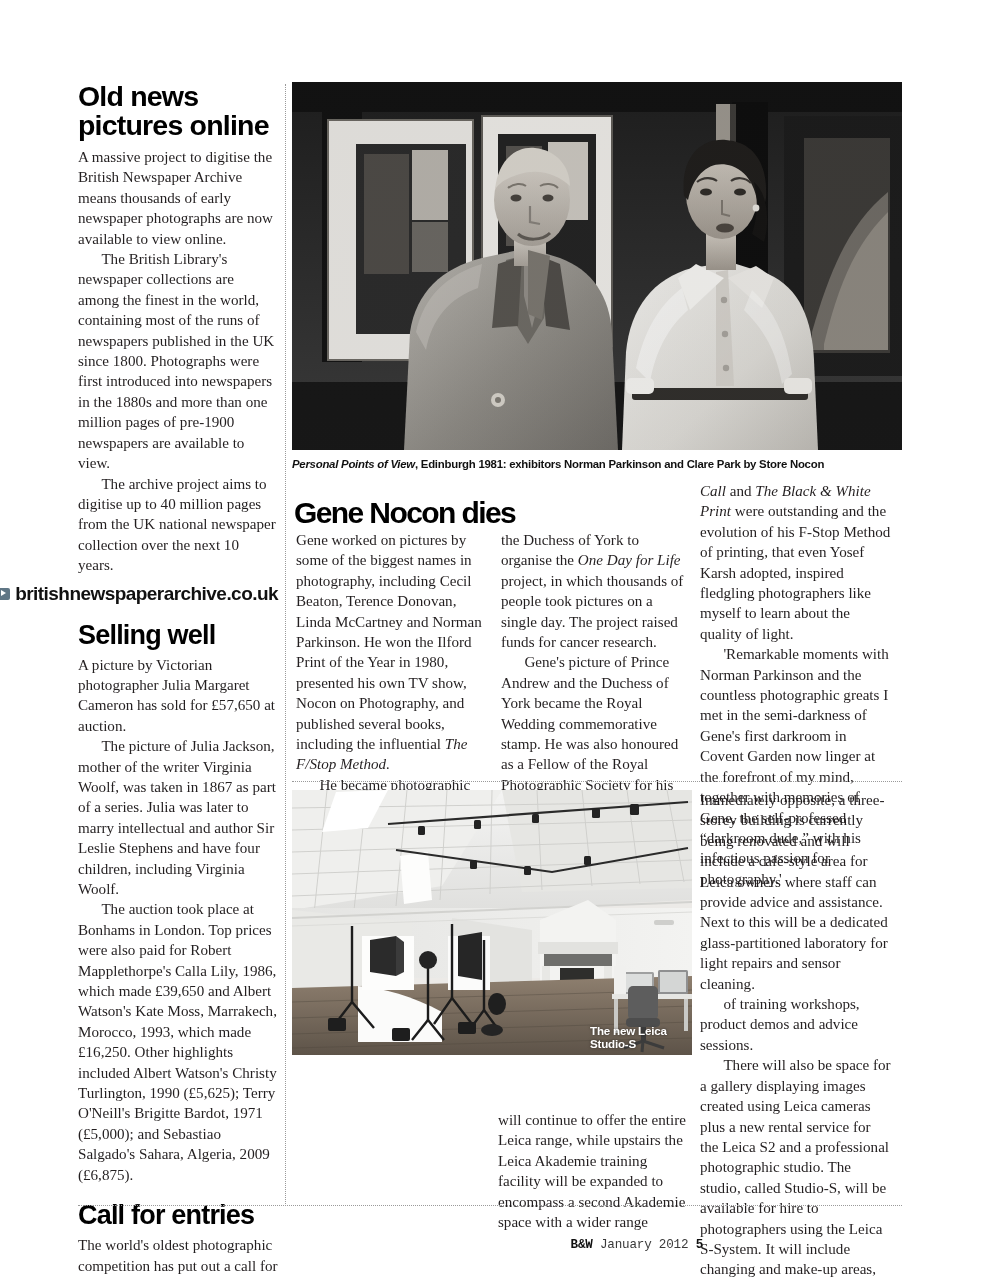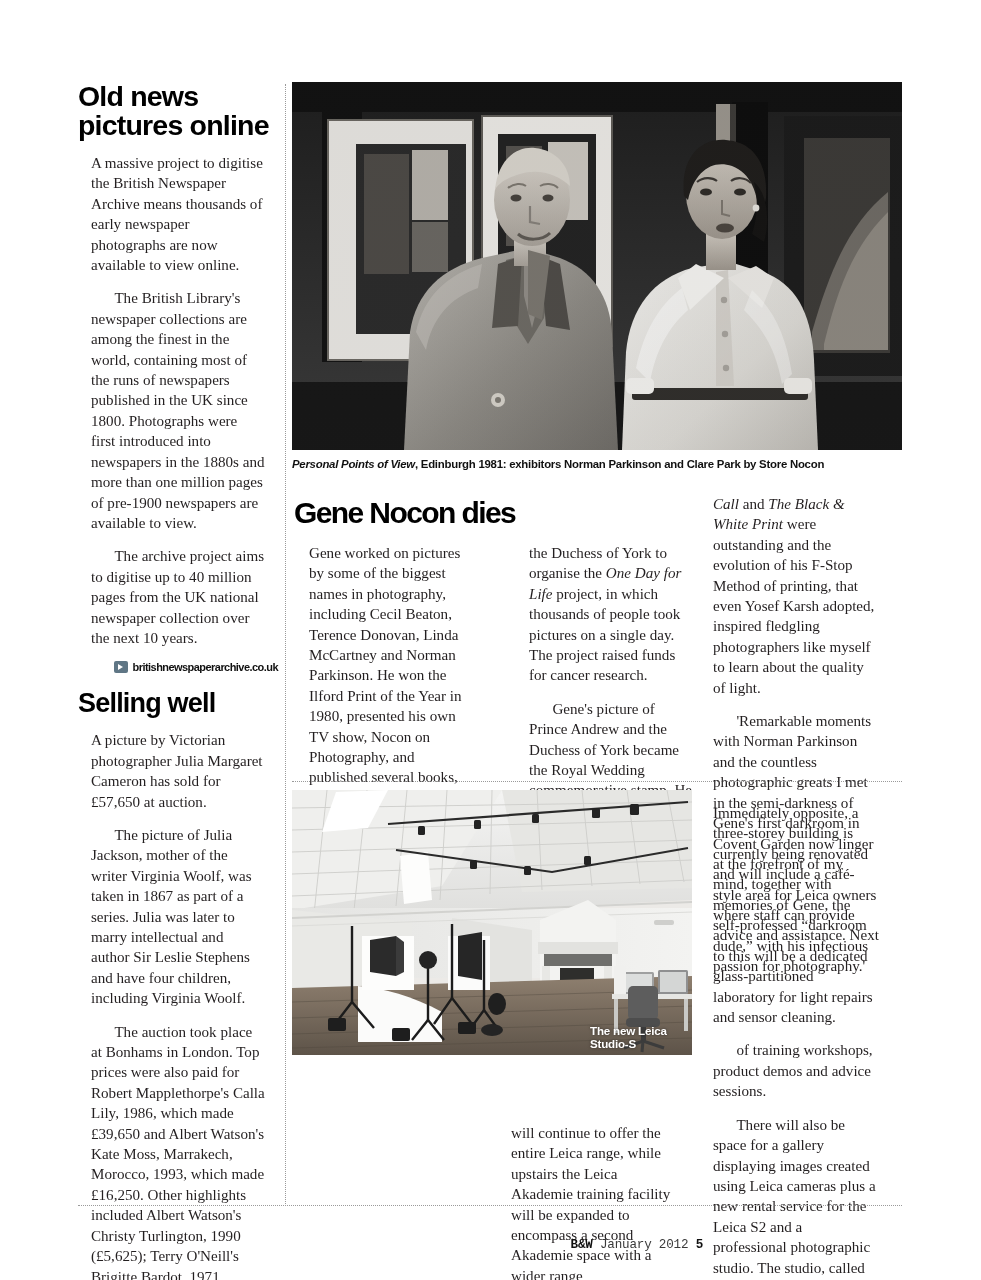--- a/index.html
+++ b/index.html
@@ -24,21 +24,21 @@
   }
 
   
   .serif-body {
     font-family: "Liberation Serif", serif;
     font-size: 15.1px;
     line-height: 20.4px;
     color: #231f20;
     text-align: left;
   }
-  .serif-body p { margin: 13px; }
+  .serif-body p { margin: 0; }
   .serif-body p + p { text-indent: 1.55em; }
 
   .sans-head {
     font-family: "Liberation Sans", sans-serif;
     font-weight: bold;
     color: #000000;
     letter-spacing: -0.8px;
     line-height: 1.0;
   }
 
@@ -77,21 +77,21 @@
   .weblink {
     display: flex;
     align-items: center;
     justify-content: flex-end;
     gap: 5px;
     margin-top: 7px;
   }
   .weblink .label {
     font-family: "Liberation Sans", sans-serif;
     font-weight: bold;
-    font-size: 11px;
+    font-size: 19px;
     letter-spacing: -0.55px;
     color: #111;
     white-space: nowrap;
   }
   .play-badge {
     width: 14px;
     height: 12px;
     border-radius: 2px;
     background: #5f7685;
     position: relative;
@@ -143,21 +143,21 @@
   
   #head-gene {
     position: absolute;
     left: 294px;
     top: 478px;
     font-size: 30px;
     letter-spacing: -1.6px;
   }
   .gn-col { position: absolute; width: 190px; }
   #gn-col1 { left: 296px; top: 530px; }
-  #gn-col2 { left: 516px; top: 530px; }
+  #gn-col2 { left: 501px; top: 530px; }
   #gn-col3 { left: 700px; top: 481px; width: 192px; }
 
   
   #rule-mid {
     position: absolute;
     left: 292px;
     top: 781px;
     width: 610px;
   }
 

